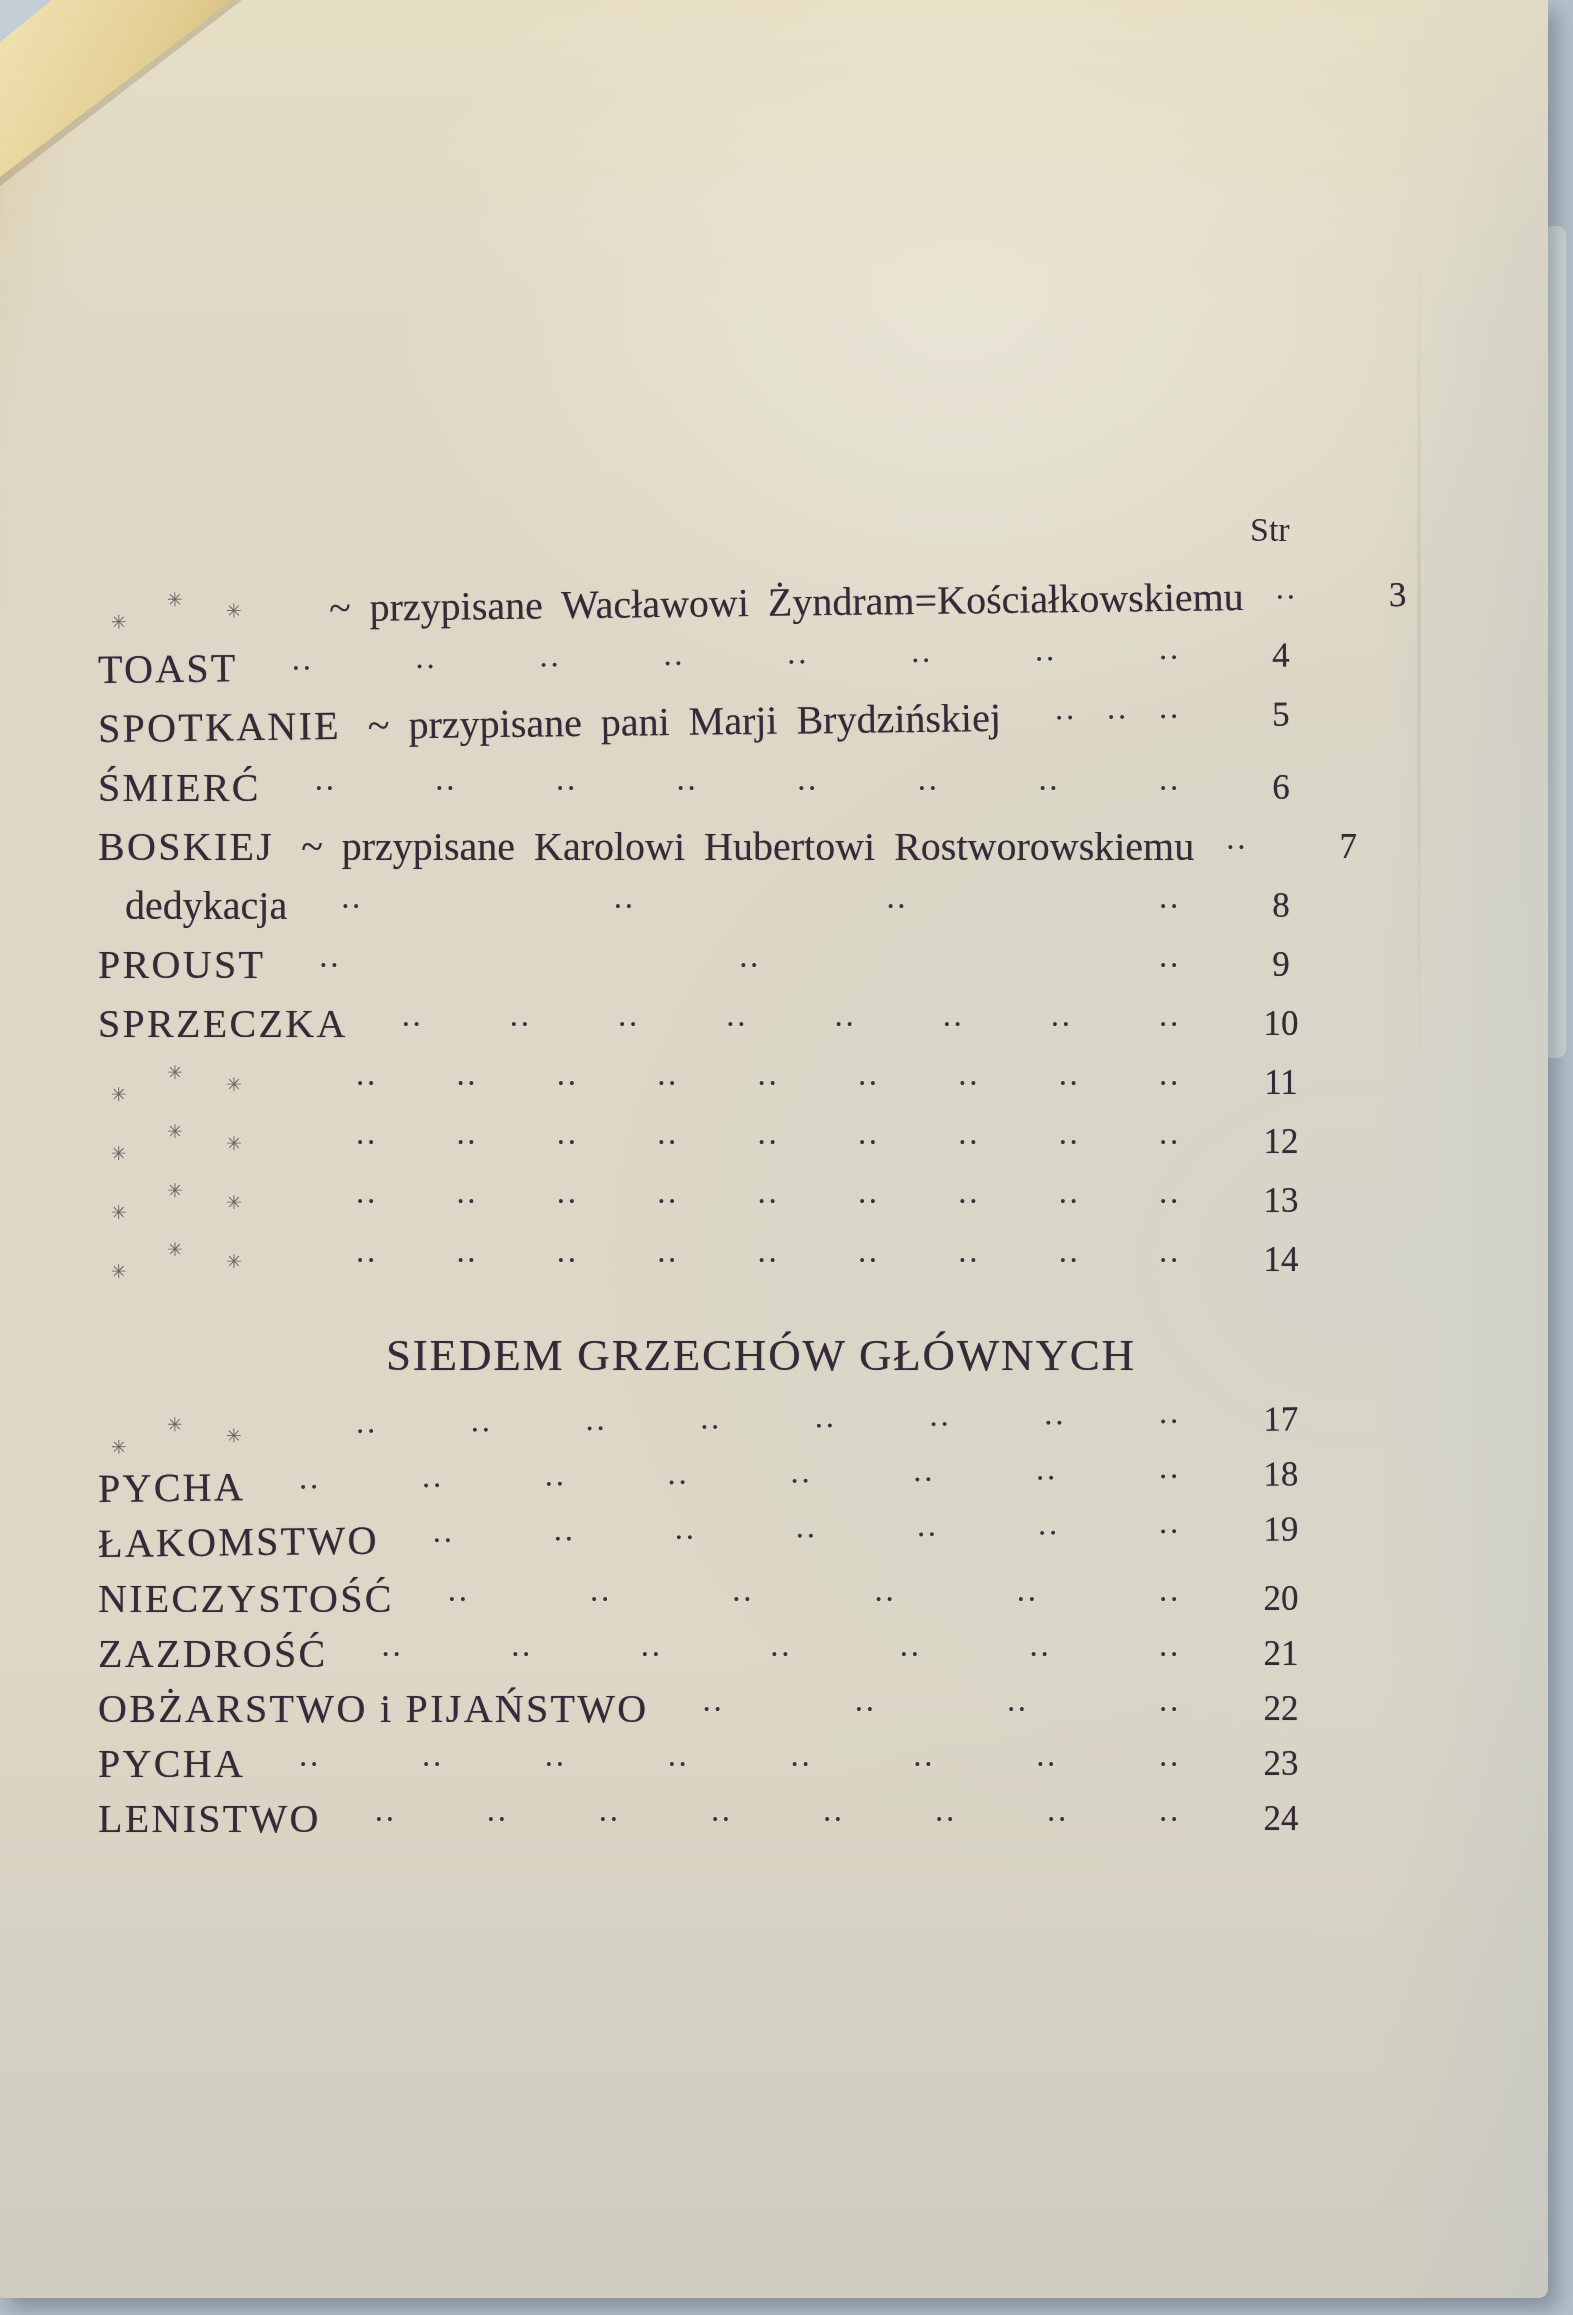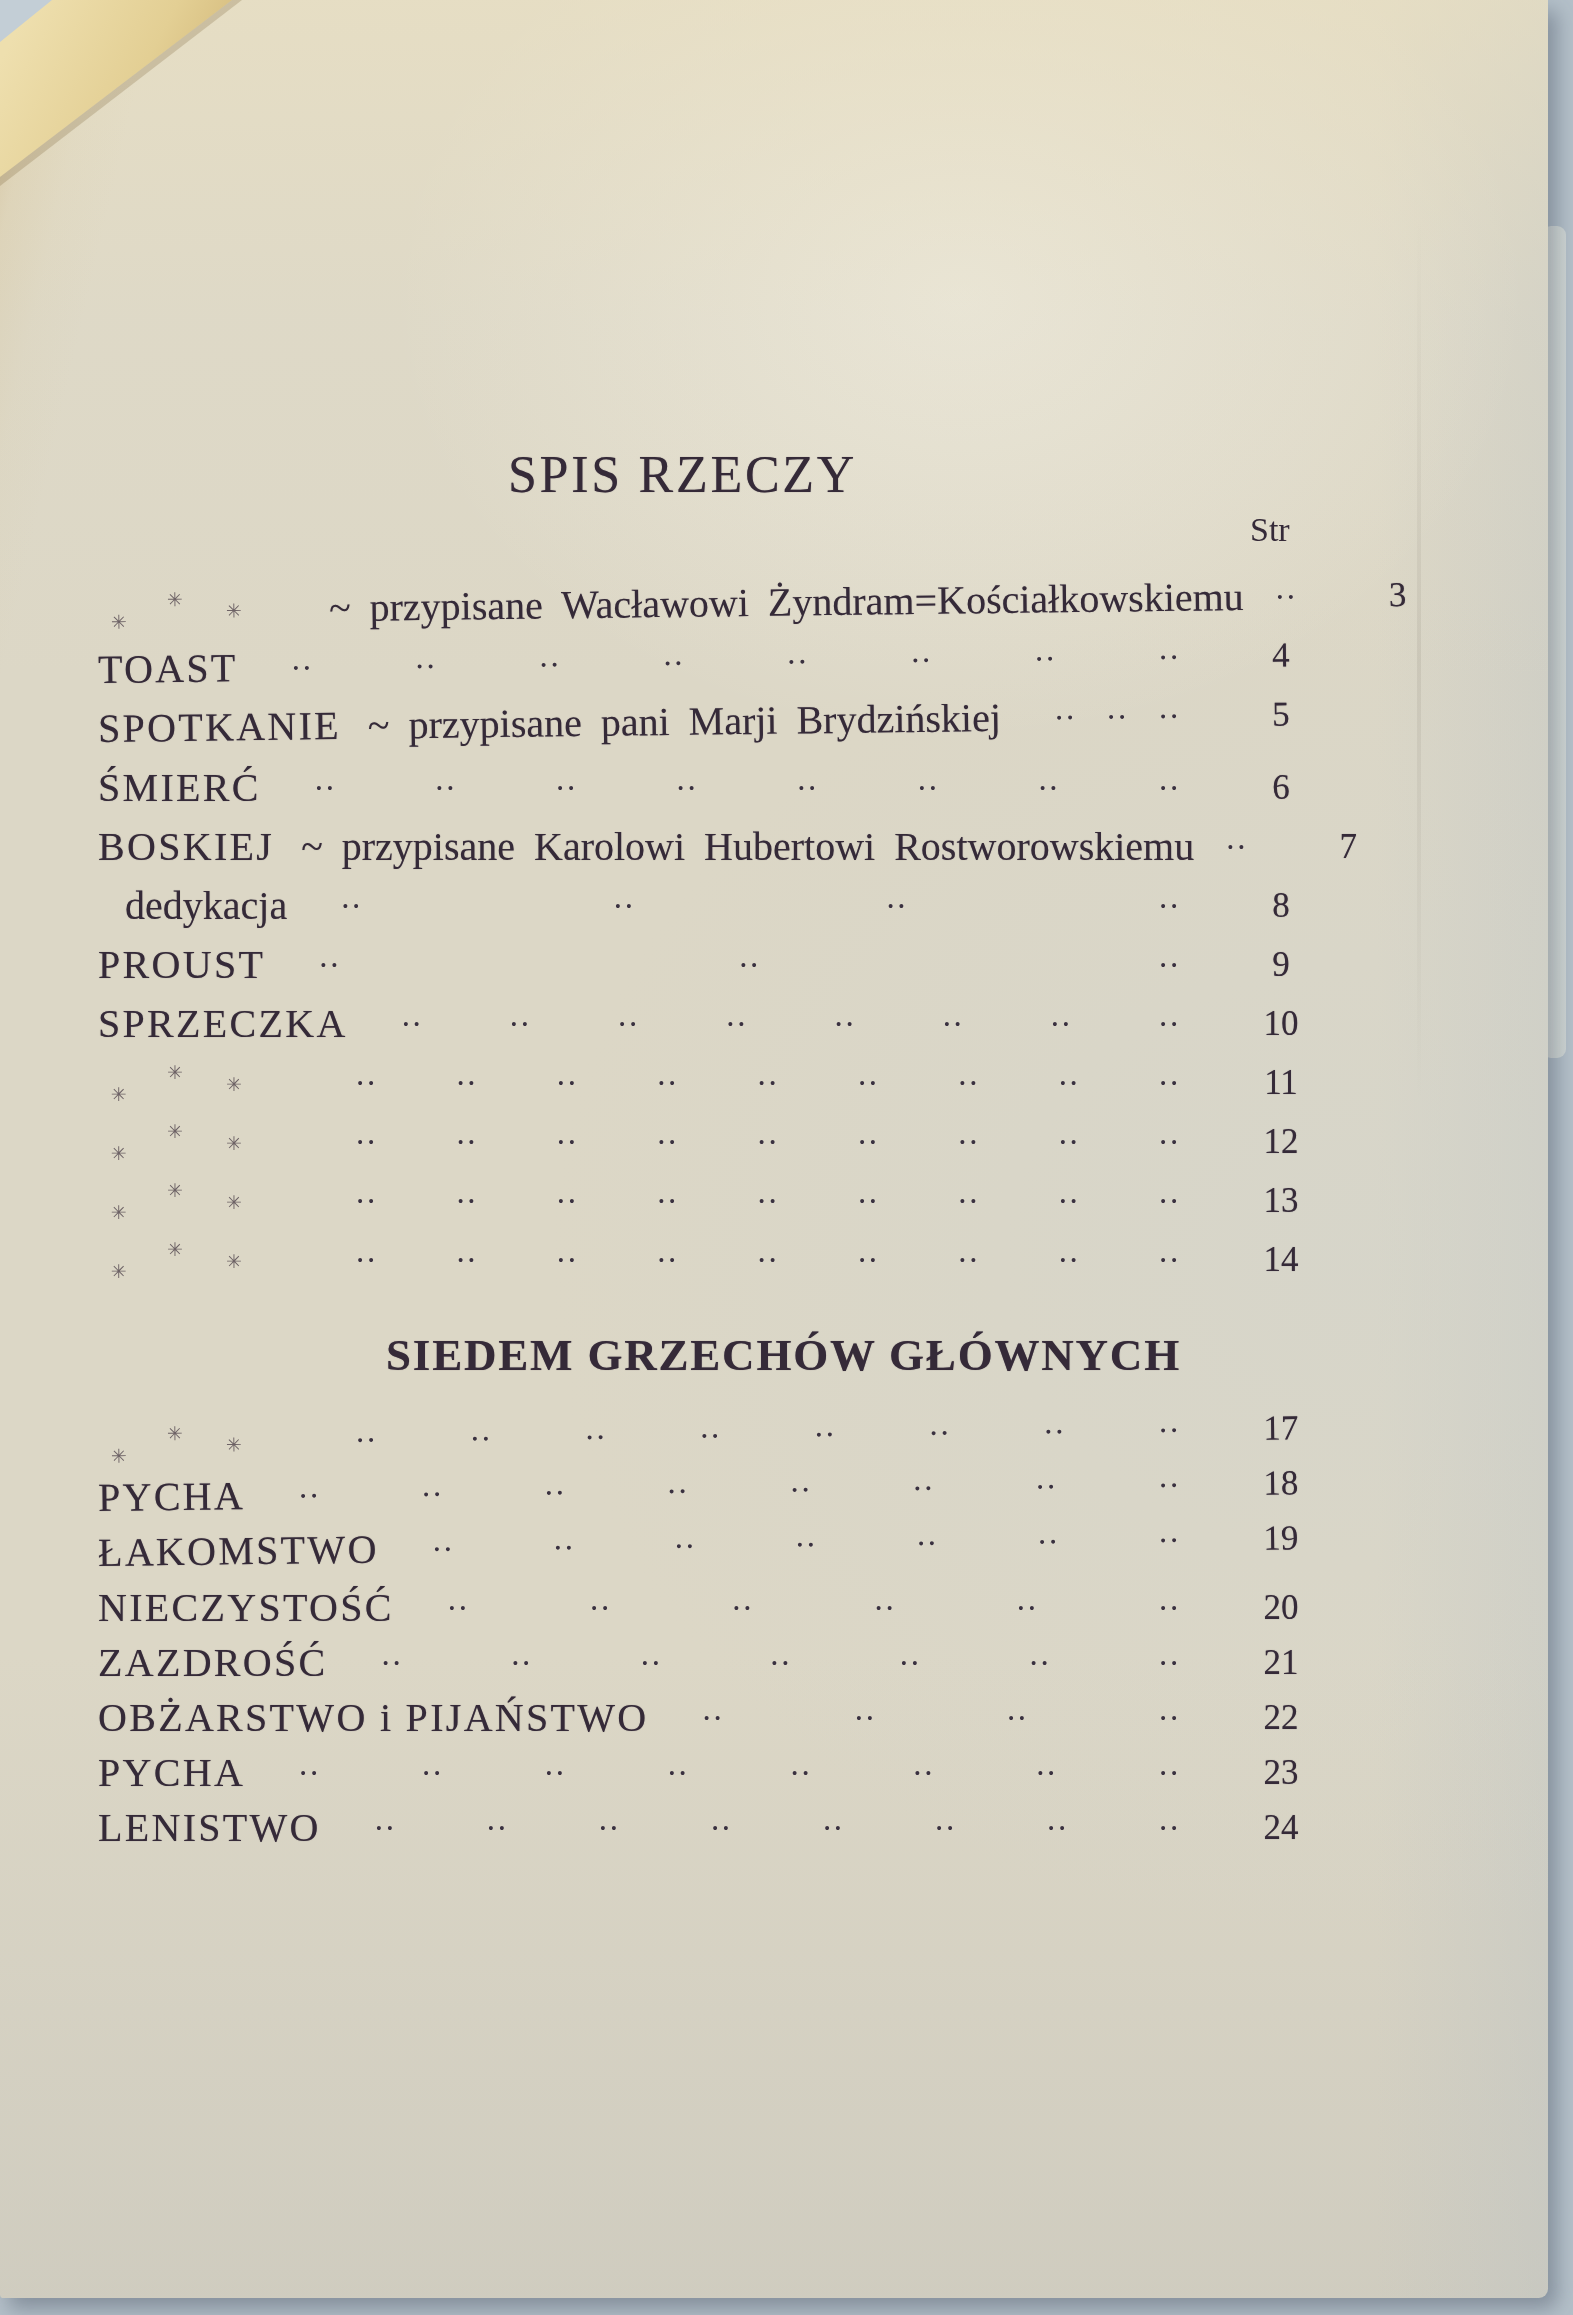--- a/index.html
+++ b/index.html
@@ -58,35 +58,34 @@
   .entry-annotation{margin-left:27px;word-spacing:9px;text-shadow:0 0 0.9px rgba(45,35,55,0.4);}
 
   .leaders{flex:1;display:flex;justify-content:space-between;align-items:center;
     padding:0 60px 0 54px;min-width:0;overflow:hidden;}
   .leaders.single{justify-content:flex-end;}
   .leader{font-size:33px;letter-spacing:2.7px;transform:translateY(-8.1px);color:#3a3140;}
 
   .page-num{width:80px;text-align:center;font-size:35px;flex:none;
     text-shadow:0 0 0.9px rgba(45,35,55,0.5);}
 
-  .section-header{margin:40px 0 34px 288px;font-size:45px;letter-spacing:1.8px;
-    text-shadow:0 0 0.9px rgba(45,35,55,0.55);font-weight:bold;}
+  .section-header{margin:40px 0 25px 288px;font-size:45px;letter-spacing:1.8px;
+    text-shadow:0 0 0.9px rgba(45,35,55,0.55);}
 </style>
 </head>
 <body>
 
 <div class="photo">
   <div class="under-page"></div>
   <div class="page">
     <div class="fold"></div>
     <div class="fold-edge"></div>
     <div class="crease"></div>
 
     <div class="content">
-      <div class="doc-title">SPIS RZECZY</div>
       <div class="str-label">Str</div>
 
       <div class="toc">
         <div id="section1-rows">
             <div class="row">
     <span class="orn-box">
                 <span class="orn o1">✳</span>
                 <span class="orn o2">✳</span>
                 <span class="orn o3">✳</span>
               </span>

